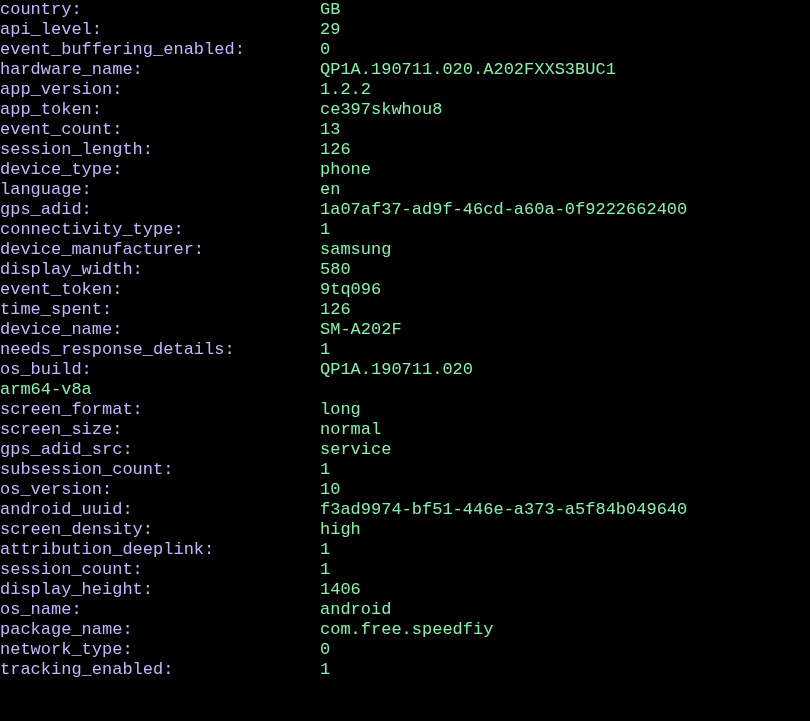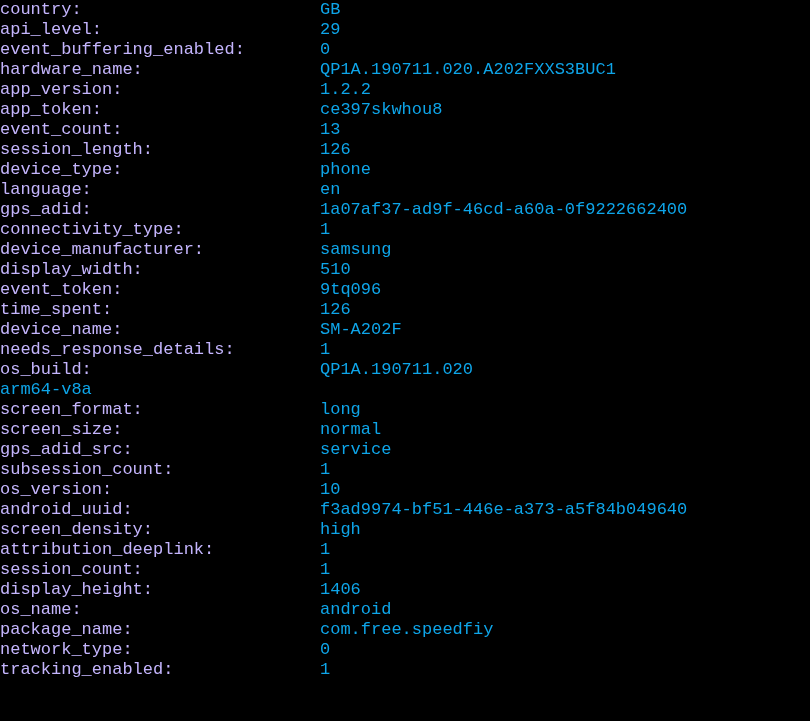--- a/index.html
+++ b/index.html
@@ -22,41 +22,41 @@
     .line {
       display: flex;
       white-space: pre;
     }
     .key {
       color: #c4b5fd;
       width: 320px;
       flex-shrink: 0;
     }
     .value {
-      color: #0ea5e9;
+      color: #86efac;
     }
   </style>
 </head>
 <body>
 
 <div id="container">
     <div class="line"><span class="key">country:</span><span class="value">GB</span></div>
     <div class="line"><span class="key">api_level:</span><span class="value">29</span></div>
     <div class="line"><span class="key">event_buffering_enabled:</span><span class="value">0</span></div>
     <div class="line"><span class="key">hardware_name:</span><span class="value">QP1A.190711.020.A202FXXS3BUC1</span></div>
     <div class="line"><span class="key">app_version:</span><span class="value">1.2.2</span></div>
     <div class="line"><span class="key">app_token:</span><span class="value">ce397skwhou8</span></div>
     <div class="line"><span class="key">event_count:</span><span class="value">13</span></div>
     <div class="line"><span class="key">session_length:</span><span class="value">126</span></div>
     <div class="line"><span class="key">device_type:</span><span class="value">phone</span></div>
     <div class="line"><span class="key">language:</span><span class="value">en</span></div>
     <div class="line"><span class="key">gps_adid:</span><span class="value">1a07af37-ad9f-46cd-a60a-0f9222662400</span></div>
     <div class="line"><span class="key">connectivity_type:</span><span class="value">1</span></div>
     <div class="line"><span class="key">device_manufacturer:</span><span class="value">samsung</span></div>
-    <div class="line"><span class="key">display_width:</span><span class="value">510</span></div>
+    <div class="line"><span class="key">display_width:</span><span class="value">580</span></div>
     <div class="line"><span class="key">event_token:</span><span class="value">9tq096</span></div>
     <div class="line"><span class="key">time_spent:</span><span class="value">126</span></div>
     <div class="line"><span class="key">device_name:</span><span class="value">SM-A202F</span></div>
     <div class="line"><span class="key">needs_response_details:</span><span class="value">1</span></div>
     <div class="line"><span class="key">os_build:</span><span class="value">QP1A.190711.020</span></div>
     <div class="line"><span class="value">arm64-v8a</span></div>
     <div class="line"><span class="key">screen_format:</span><span class="value">long</span></div>
     <div class="line"><span class="key">screen_size:</span><span class="value">normal</span></div>
     <div class="line"><span class="key">gps_adid_src:</span><span class="value">service</span></div>
     <div class="line"><span class="key">subsession_count:</span><span class="value">1</span></div>

